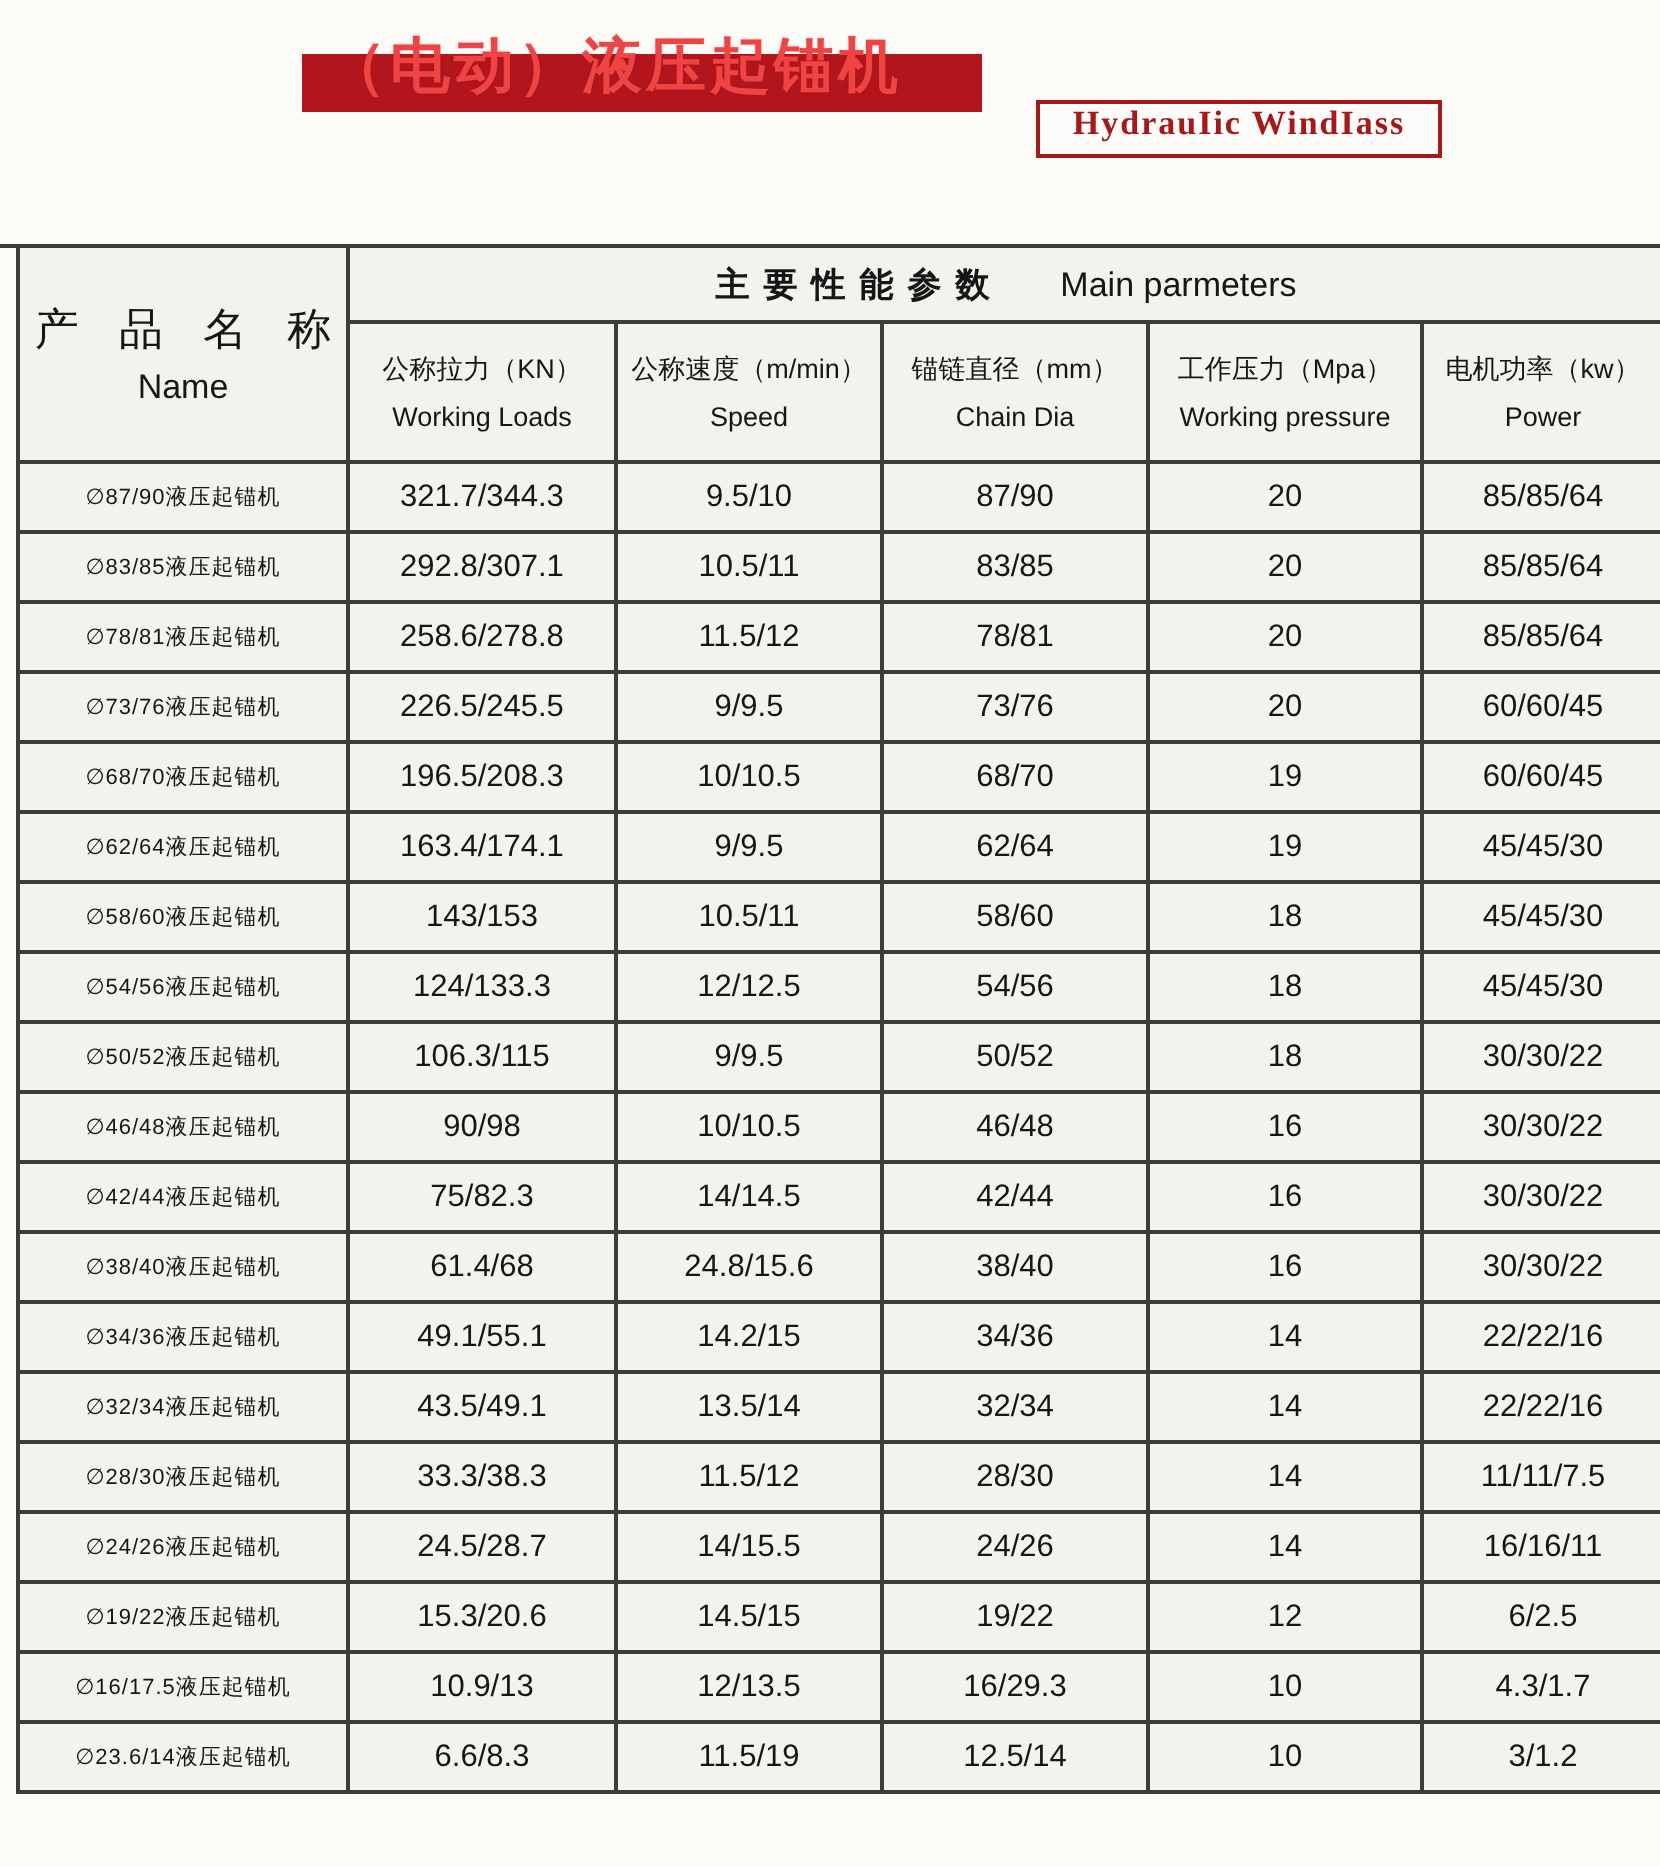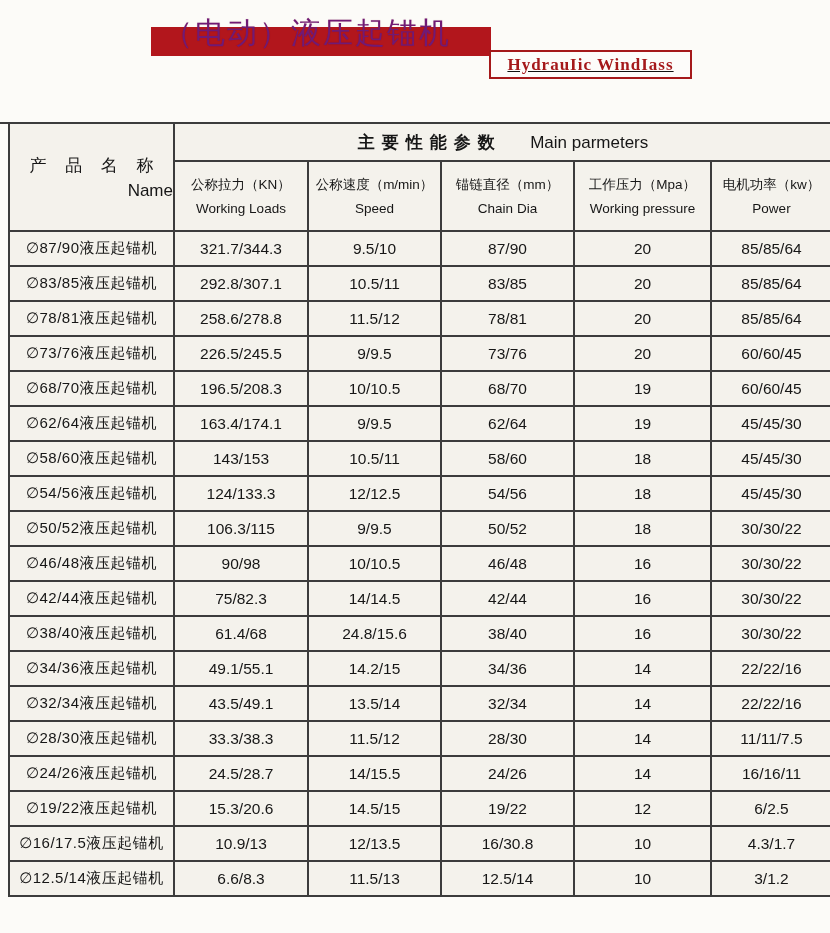--- a/index.html
+++ b/index.html
@@ -17,33 +17,33 @@
   .banner-bar {
     position: absolute;
     left: 151px; top: 27px;
     width: 340px; height: 29px;
     background: var(--banner-red, #b2161c);
   }
   .banner-title {
     position: absolute;
     left: 163px; top: 13px;
     font-size: 30px;
-    font-weight: normal;
+    font-weight: bold;
     letter-spacing: 2px;
-    color: #701a75;
+    color: #ef4444;
     white-space: nowrap;
     text-shadow: 0 0 1px rgba(120,0,0,.25);
   }
   .banner-en-box {
     position: absolute;
-    left: 489px; top: 50px;
+    left: 518px; top: 50px;
     width: 199px; height: 25px;
     background: #fdfcfa;
     border: 2px solid var(--subtitle-red, #a5191b);
-    display: flex; align-items: center; justify-content: center; text-decoration: underline;
+    display: flex; justify-content: center;
   }
   .banner-en-box span {
     font-family: "Liberation Serif", serif;
     font-weight: bold;
     font-size: 17px;
     letter-spacing: 1px;
     color: var(--subtitle-red, #a5191b);
     white-space: nowrap;
   }
 
@@ -70,48 +70,47 @@
     font-weight: normal;
     color: #161616;
   }
   table.spec tr > *:last-child { border-right: none; }
 
   tr.group-row { height: 38px; }
   tr.sub-row   { height: 70px; }
   tbody tr     { height: 35px; }
 
   th.name-head .cn {
-    font-size: 17px;
+    font-size: 22px;
     letter-spacing: 7px;
     text-indent: 7px;
   }
   th.name-head .en {
     font-size: 17px;
     margin-top: 4px;
-    text-align: right;
   }
   th.group-head .cn {
     font-size: 17px;
     font-weight: bold;
     letter-spacing: 7px;
     text-align: center;
   }
   th.group-head .en {
     font-size: 17px;
     font-weight: normal;
     margin-left: 24px;
     letter-spacing: 0;
   }
   th.subhead .sub-cn { font-size: 13.5px; }
   th.subhead .sub-en { font-size: 13.5px; margin-top: 7px; }
 
   td.name-cell {
     text-align: left;
     padding-left: 12px;
-    font-size: 15px;
+    font-size: 11px;
     letter-spacing: .5px;
   }
   td.value-cell { font-size: 15.5px; }
 </style>
 </head>
 <body>
 
 <div class="page">
 
   <div class="banner-bar"></div>
@@ -299,28 +298,28 @@
           <td class="value-cell">15.3/20.6</td>
           <td class="value-cell">14.5/15</td>
           <td class="value-cell">19/22</td>
           <td class="value-cell">12</td>
           <td class="value-cell">6/2.5</td>
         </tr>
         <tr>
           <td class="name-cell">∅16/17.5液压起锚机</td>
           <td class="value-cell">10.9/13</td>
           <td class="value-cell">12/13.5</td>
-          <td class="value-cell">16/30.8</td>
+          <td class="value-cell">16/29.3</td>
           <td class="value-cell">10</td>
           <td class="value-cell">4.3/1.7</td>
         </tr>
         <tr>
-          <td class="name-cell">∅12.5/14液压起锚机</td>
+          <td class="name-cell">∅23.6/14液压起锚机</td>
           <td class="value-cell">6.6/8.3</td>
-          <td class="value-cell">11.5/13</td>
+          <td class="value-cell">11.5/19</td>
           <td class="value-cell">12.5/14</td>
           <td class="value-cell">10</td>
           <td class="value-cell">3/1.2</td>
         </tr>
       </tbody>
   </table>
 
 </div>
 
 </body></html>

